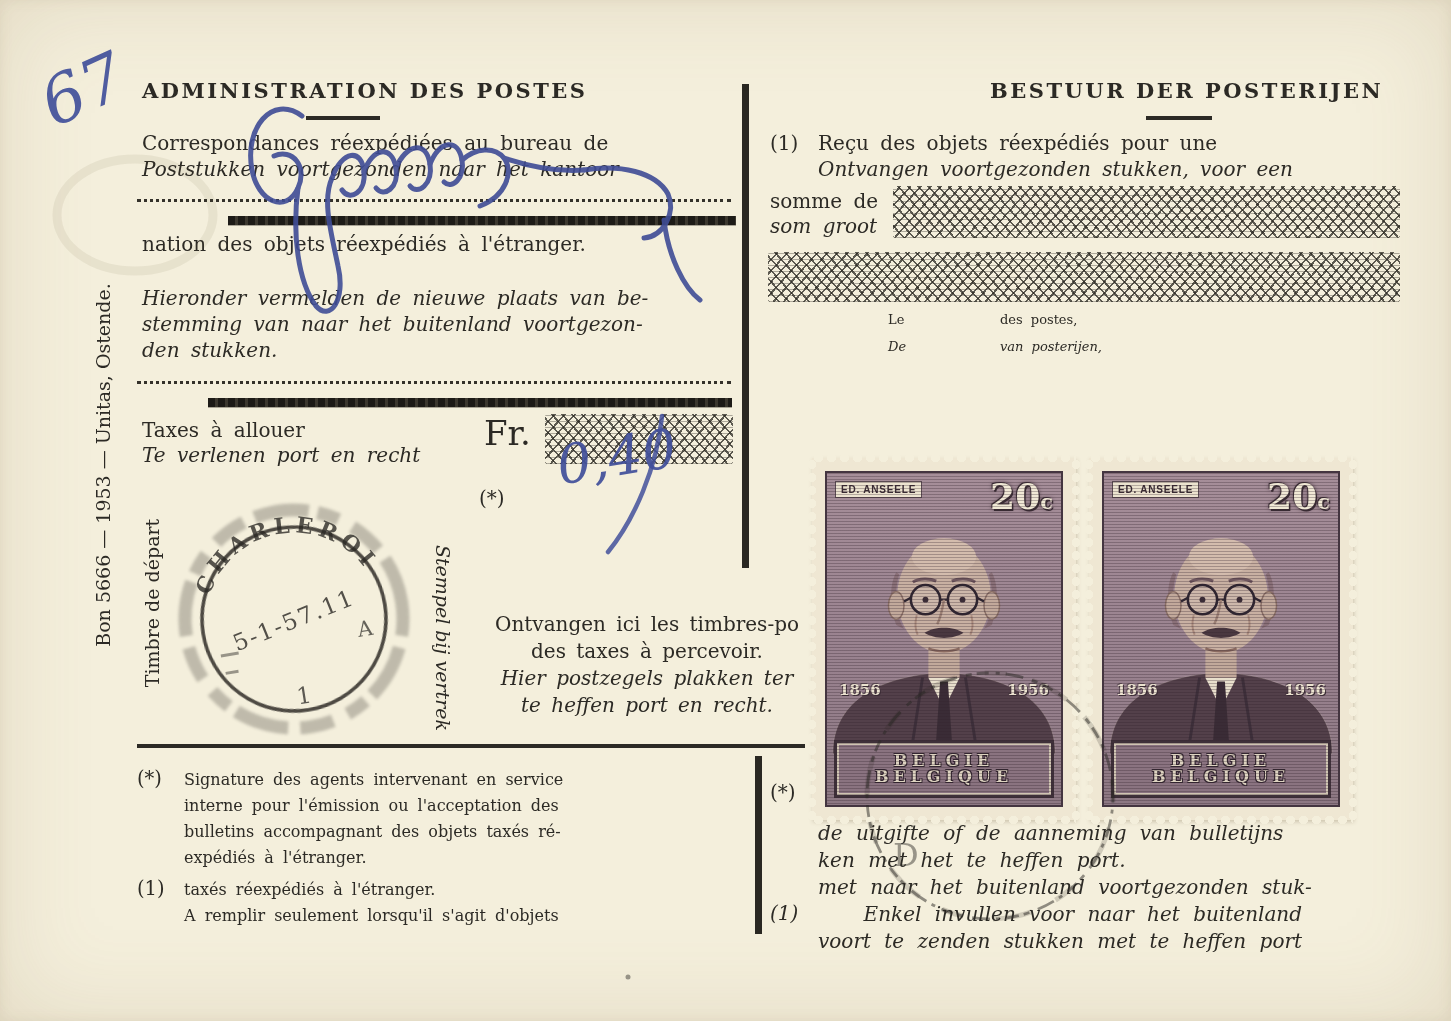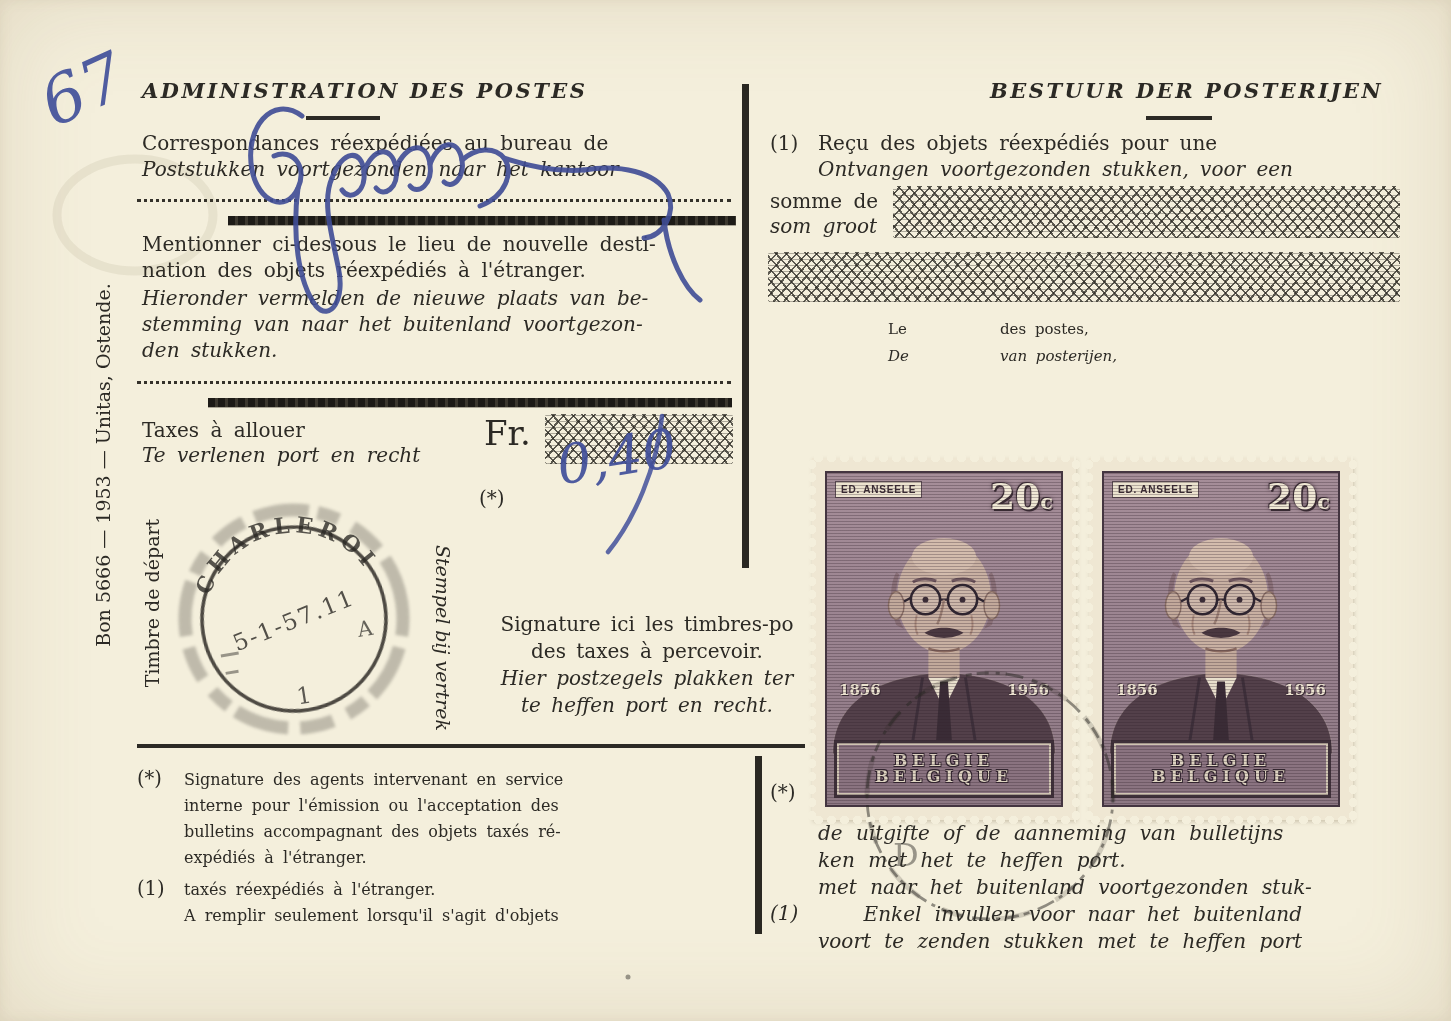--- a/index.html
+++ b/index.html
@@ -1,21 +1,21 @@
 <!DOCTYPE html>
 <html><head>
 <meta charset="utf-8">
 <style>
   html,body{margin:0;padding:0;background:#d8d2bd;}
   .page{position:relative;width:1451px;height:1021px;background:#f4efdc;overflow:hidden;
         font-family:"DejaVu Serif",serif;color:#2c2a25;}
   .page::after{content:"";position:absolute;inset:0;pointer-events:none;
         box-shadow:inset 0 0 95px rgba(140,115,70,.17), inset 0 0 14px rgba(120,95,55,.10);}
   .abs{position:absolute;}
-  .hdr{font-size:21px;font-weight:bold;letter-spacing:2.5px;white-space:nowrap;font-style:italic;}
+  .hdr{font-size:21px;font-weight:bold;letter-spacing:2.5px;white-space:nowrap;}
   .rule{background:#2c2a25;}
   .txt{font-size:20px;line-height:26px;word-spacing:5px;white-space:nowrap;}
   .it{font-style:italic;}
   .dotline{border-bottom:3px dotted #34312a;height:0;}
   .bar{height:9px;background:#27241f;
        background-image:repeating-linear-gradient(90deg,#1d1b17 0 7px,#3c382f 7px 10px);
        box-shadow:0 1px 0 rgba(60,55,45,.4);}
   .hatch{background-color:rgba(244,239,220,0);
        background-image:
          repeating-linear-gradient(48deg, rgba(42,40,34,.75) 0 1.6px, transparent 1.6px 7.5px),
@@ -56,21 +56,21 @@
   
   .r-header{left:990px;top:78px;width:360px;text-align:right;}
   .r-header-rule{left:1146px;top:116px;width:66px;height:4px;}
   .r-recu{left:770px;top:130px;display:flex;}
   .r-recu .mk{width:48px;}
   .r-recu-nl{left:818px;top:156px;}
   .r-somme-fr{left:770px;top:188px;}
   .r-somme-nl{left:770px;top:213px;}
   .r-hatch1{left:893px;top:186px;width:507px;height:52px;}
   .r-hatch2{left:768px;top:252px;width:632px;height:50px;}
-  .r-lede{left:888px;top:316px;display:grid;grid-template-columns:112px auto;font-size:15px;line-height:27px;word-spacing:4px;}
+  .r-lede{left:888px;top:306px;display:grid;grid-template-columns:112px auto;font-size:13px;line-height:27px;word-spacing:4px;}
   .r-star{left:770px;top:780px;font-size:20px;}
   .r-cont{left:818px;top:820px;font-size:20px;line-height:27px;word-spacing:7px;white-space:nowrap;}
   .r-one-m{left:770px;top:901px;font-size:20px;font-style:italic;}
   .r-one-t{left:818px;top:901px;font-size:20px;line-height:27px;word-spacing:7px;white-space:nowrap;text-align:right;}
   
   .stamp{position:absolute;top:458px;width:264px;height:362px;background:#efe7d3;
          box-shadow:1px 2px 4px rgba(90,70,40,.25);}
   .stamp.s1{left:812px;} .stamp.s2{left:1089px;}
   .perf{position:absolute;pointer-events:none;}
   .perf.pt{top:-5px;left:0;right:0;height:10px;
@@ -111,21 +111,20 @@
   <div class="abs hdr l-header">ADMINISTRATION DES POSTES</div>
   <div class="abs rule l-header-rule"></div>
 
   <div class="abs txt l-intro-fr">Correspondances réexpédiées au bureau de</div>
   <div class="abs txt it l-intro-nl">Poststukken voortgezonden naar het kantoor</div>
 
   <div class="abs dotline l-dot1"></div>
   <div class="abs bar l-bar1"></div>
 
   <div class="abs txt l-mention-fr">
-    <div>Mentionner ci-dessous le lieu de nouvelle desti-</div>
     <div>nation des objets réexpédiés à l'étranger.</div>
   </div>
   <div class="abs txt it l-mention-nl">
     <div>Hieronder vermelden de nieuwe plaats van be-</div>
     <div>stemming van naar het buitenland voortgezon-</div>
     <div>den stukken.</div>
   </div>
 
   <div class="abs dotline l-dot2"></div>
   <div class="abs bar l-bar2"></div>
@@ -159,21 +158,21 @@
         <path d="M48,152 h18 M50,170 h13" stroke-width="3" opacity="0.45"></path>
       </g>
     </svg>
   </div>
 
   <div class="abs vtext v-edge">Bon 5666 — 1953 — Unitas, Ostende.</div>
   <div class="abs vtext v-timbre">Timbre de départ</div>
   <div class="abs vtext v-stempel">Stempel bij vertrek</div>
 
   <div class="abs l-apply">
-    <div>Signature ici les timbres-po</div>
+    <div>Ontvangen ici les timbres-po</div>
     <div>des taxes à percevoir.</div>
     <div class="it">Hier postzegels plakken ter</div>
     <div class="it">te heffen port en recht.</div>
   </div>
 
   <div class="abs rule l-footrule"></div>
 
   <div class="abs fnm fn-star-m">(*)</div>
   <div class="abs fnt fn-star-t">
     <div>Signature des agents intervenant en service</div>

